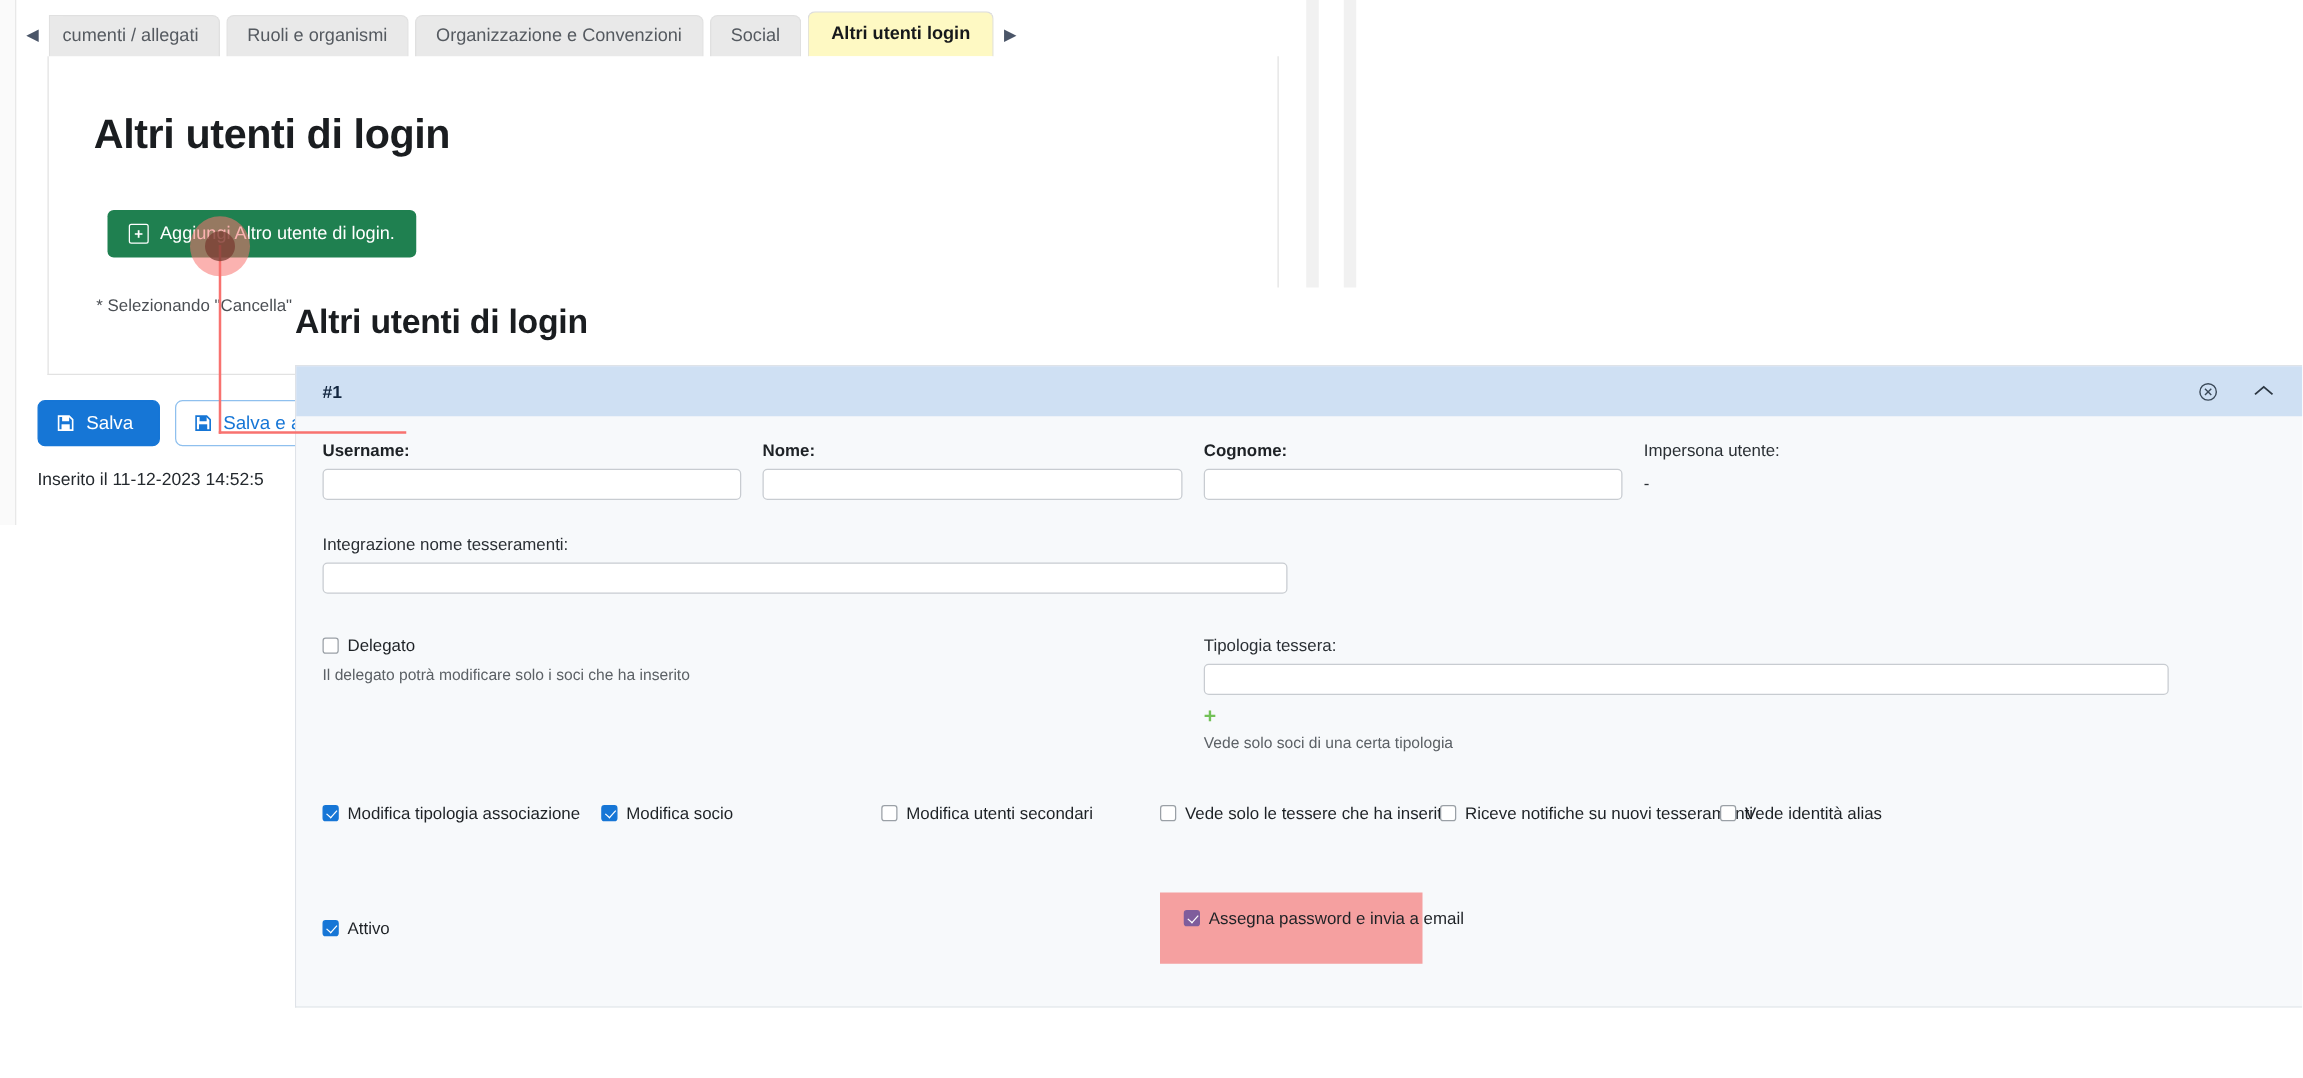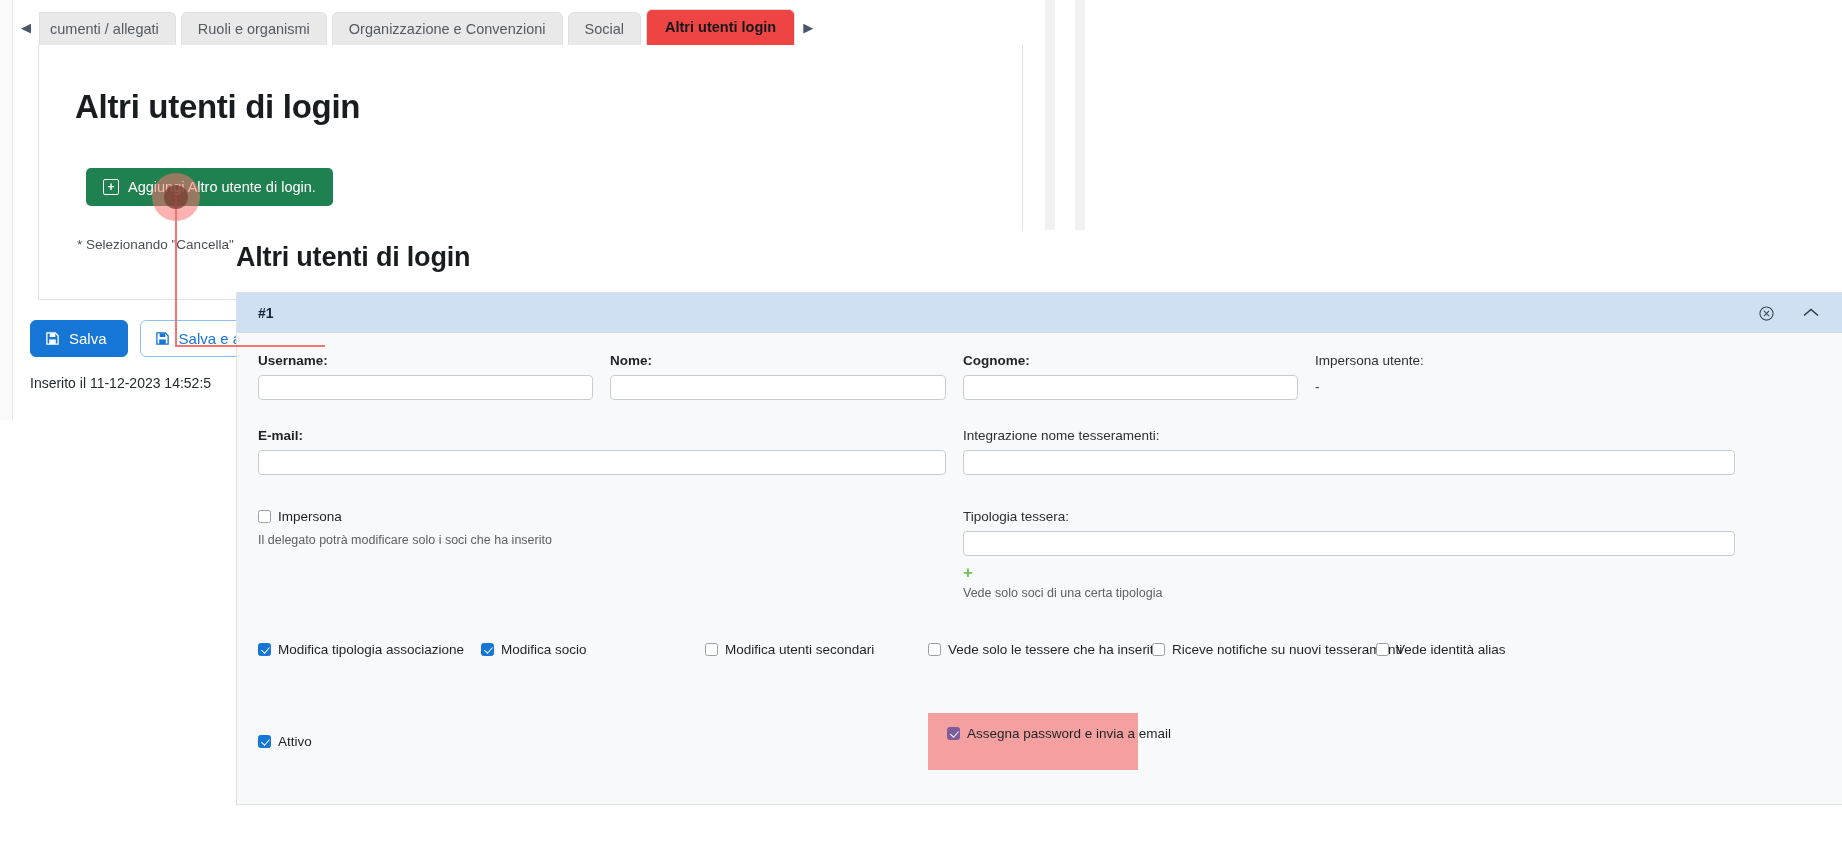--- a/index.html
+++ b/index.html
@@ -60,21 +60,21 @@
     line-height: 1;
     cursor: pointer;
     border: 1px solid #e0e0e0;
     border-bottom: none;
   }
   .tab.first {
     border-radius: 0 6px 0 0;
     padding-left: 10px;
   }
   .tab.active {
-    background: #ef4444;
+    background: #fef9c3;
     color: #16181b;
     font-weight: bold;
     border: 1px solid #dddddd;
     border-bottom: 1px solid #ffffff;
     padding: 10px 18px 11px 18px;
   }
 
   .bg-card {
     position: absolute;
     left: 38px; top: 45px;
@@ -472,35 +472,31 @@
             <label class="lbl">Cognome:</label>
             <input class="inp" type="text" value="" style="">
           </div>
           <div class="c4">
             <label class="lbl normal">Impersona utente:</label>
             <div class="val-dash">-</div>
           </div>
         </div>
 
         <div class="row" style="margin-top:28px;">
-          <div class="w-half">
-            <label class="lbl">E-mail:</label>
-            <input class="inp" type="text" value="" style="">
-          </div>
           <div class="w-half2">
             <label class="lbl normal">Integrazione nome tesseramenti:</label>
             <input class="inp" type="text" value="" style="">
           </div>
         </div>
 
         <div class="row" style="margin-top:34px;">
           <div class="w-half">
             <div class="cb-line">
               <span class="cb"></span>
-              <span>Impersona</span>
+              <span>Delegato</span>
             </div>
             <div class="hint">Il delegato potrà modificare solo i soci che ha inserito</div>
           </div>
           <div class="w-half2">
             <label class="lbl normal">Tipologia tessera:</label>
             <input class="inp" type="text" value="" style="">
             <span class="plus-green">+</span>
             <div class="hint" style="margin-top:4px;">Vede solo soci di una certa tipologia</div>
           </div>
         </div>

